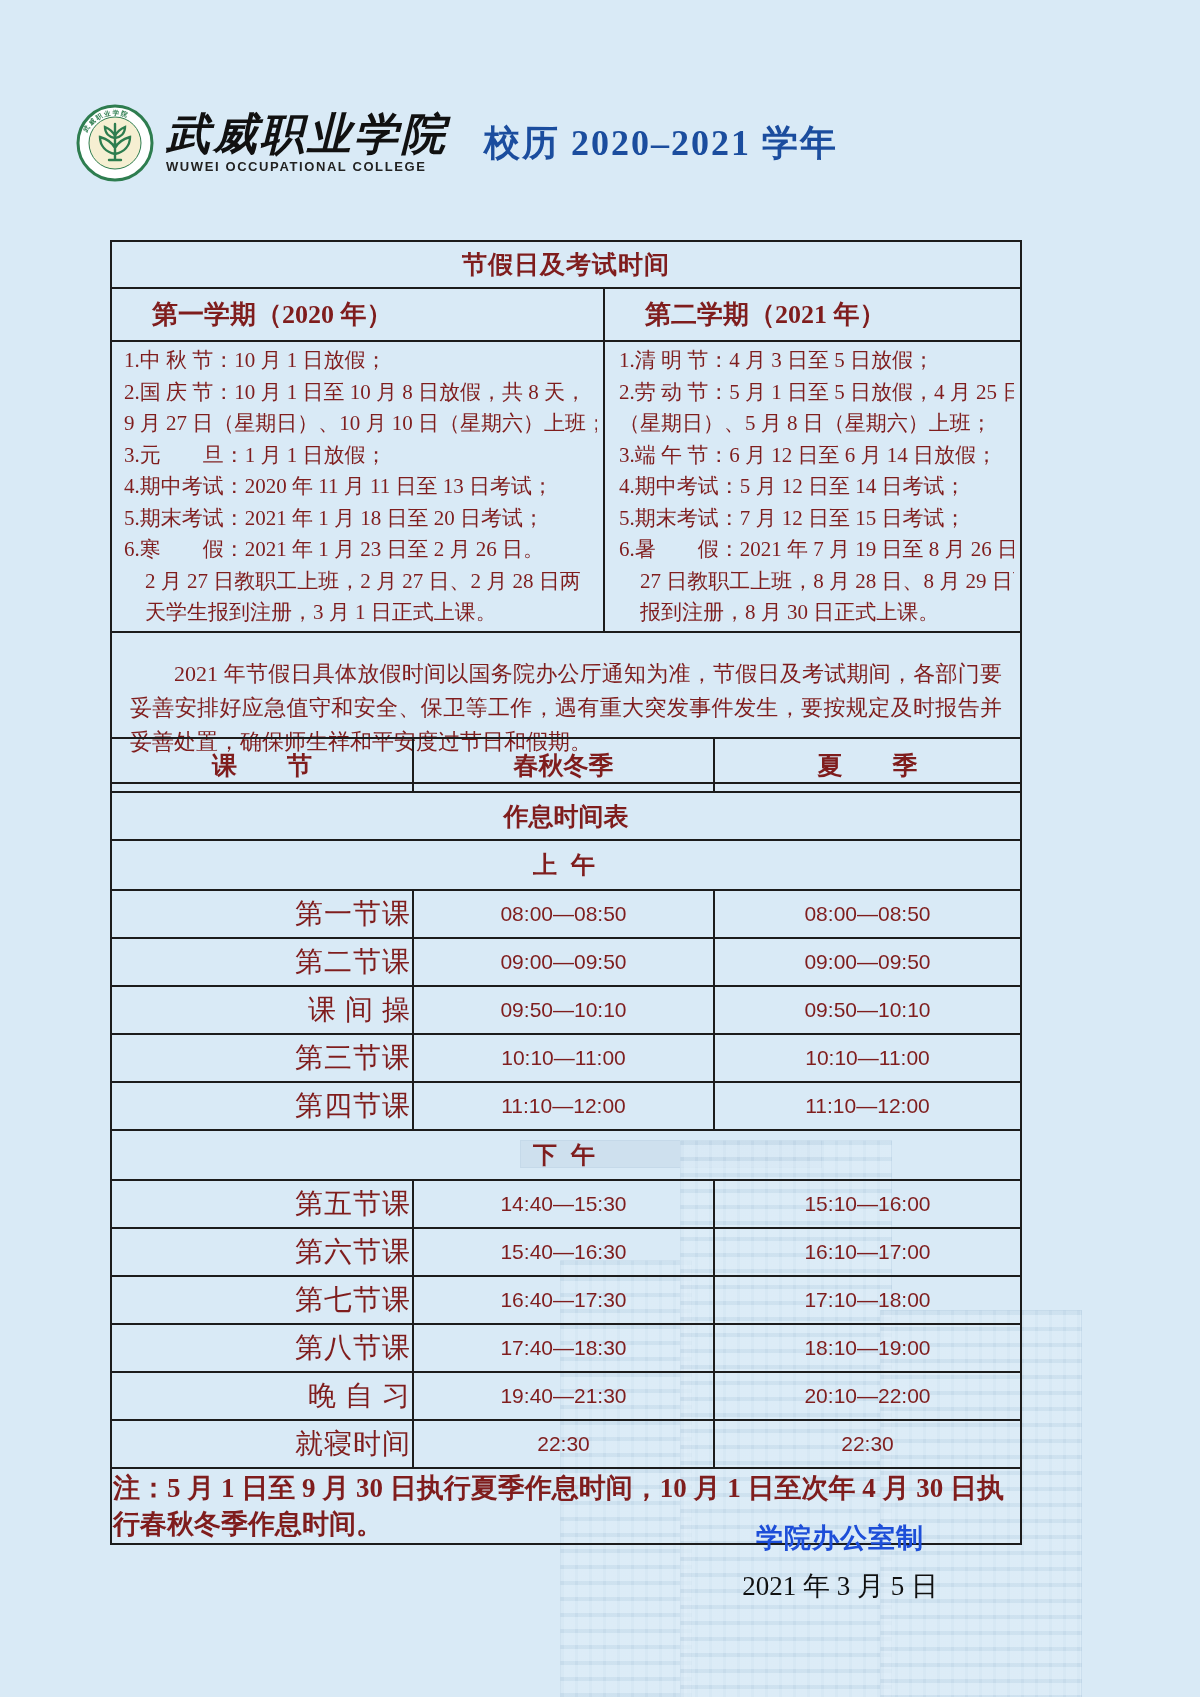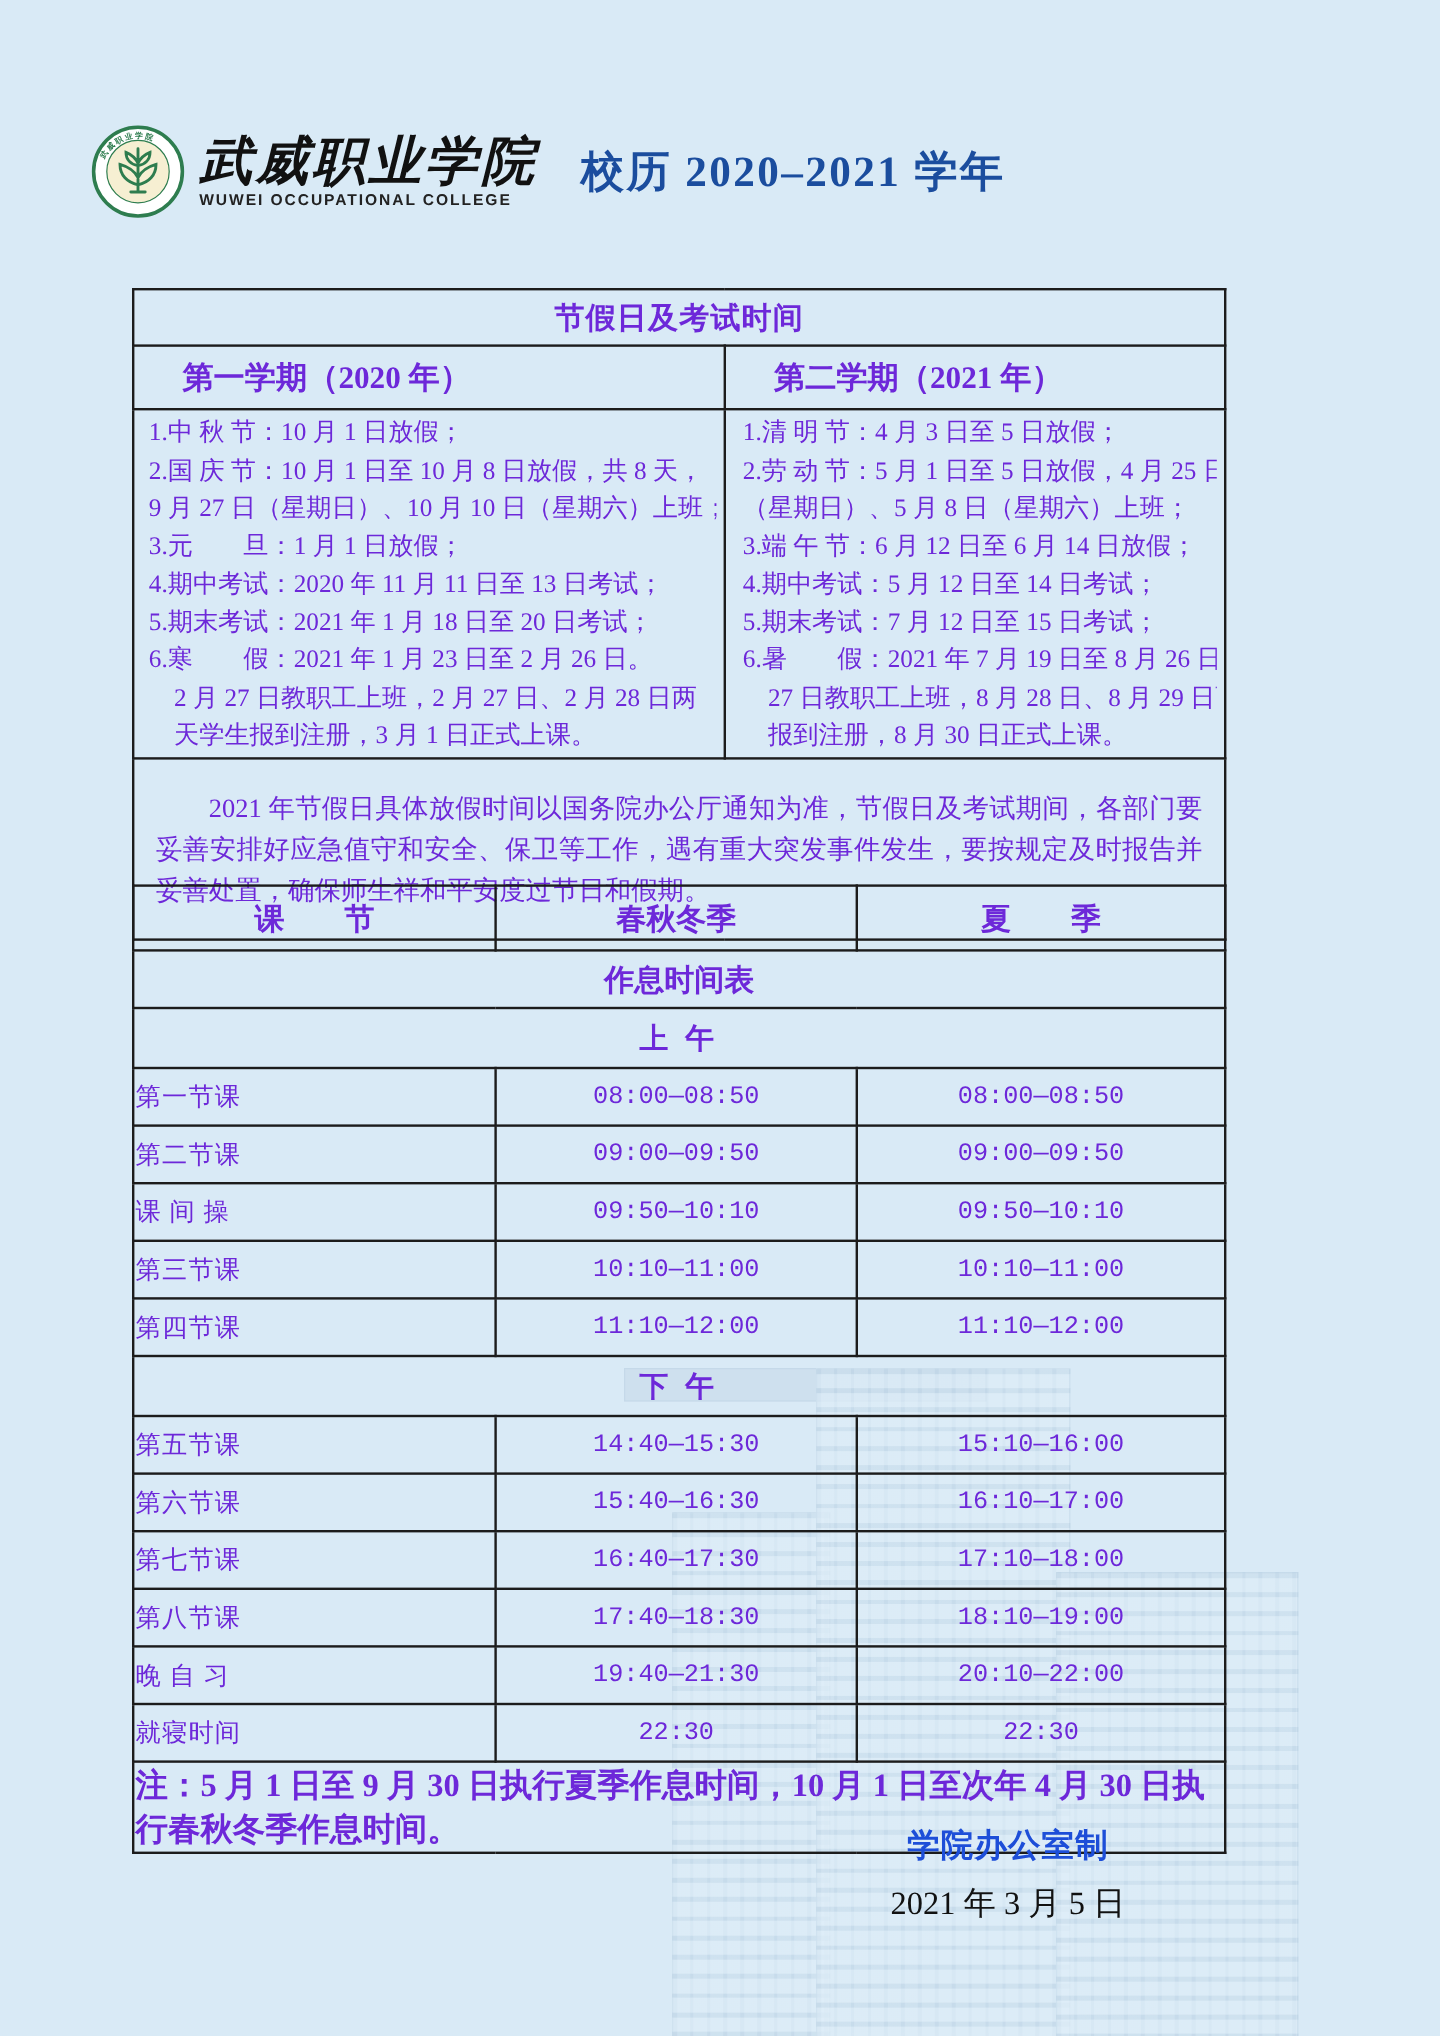--- a/index.html
+++ b/index.html
@@ -20,39 +20,39 @@
   
   .header{position:absolute;left:76px;top:104px;display:flex;align-items:center;z-index:2;}
   .logo{width:78px;height:78px;flex:0 0 auto;}
   .name-block{margin-left:12px;}
   .name-zh{font-size:44px;font-weight:bold;font-style:italic;color:#111;letter-spacing:3px;line-height:44px;font-family:Liberation Serif, serif;}
   .name-en{font-size:13px;font-weight:bold;color:#222;letter-spacing:1.6px;margin-top:2px;font-family:"Liberation Sans","DejaVu Sans",sans-serif;}
   .cal-title{font-size:36px;font-weight:bold;color:#1b4d9e;margin-left:36px;letter-spacing:2px;}
 
   
   table{border-collapse:collapse;table-layout:fixed;background:transparent;}
-  td{border:2px solid #1c1c1c;color:#6d28d9;background:transparent;}
+  td{border:2px solid #1c1c1c;color:#7f1d1d;background:transparent;}
 
   
   .t1{position:absolute;left:110px;top:240px;width:910px;z-index:1;}
   .t1-title{height:43px;text-align:center;font-size:25px;font-weight:bold;letter-spacing:1px;}
   .t1-h{height:49px;text-align:left;font-size:26px;font-weight:bold;padding-left:40px;}
   .t1-body{height:286px;vertical-align:top;padding:3px 6px 0 12px;overflow:hidden;}
   .t1-body .line{font-size:21px;line-height:31.5px;white-space:nowrap;overflow:hidden;}
   .t1-note{height:113px;padding:18px 18px;font-size:22px;line-height:34px;text-align:justify;}
   .t1-note .para{text-indent:2em;}
   .col-a{width:493px;} .col-b{width:417px;}
 
   
   .t2{position:absolute;left:110px;top:737px;width:910px;z-index:1;}
   .t2-title{height:44px;text-align:center;font-size:25px;font-weight:bold;font-family:"Liberation Sans","DejaVu Sans",sans-serif;}
   .t2-h{height:50px;text-align:center;font-size:25px;font-weight:bold;}
   .t2-sec{height:46px;text-align:center;font-size:24px;font-weight:bold;letter-spacing:4px;}
-  .t2-label{height:44px;text-align:left;font-size:21px;letter-spacing:1px;margin-left:40px;}
-  .t2-time{height:44px;text-align:center;font-size:21px;font-family:Liberation Mono, monospace;}
+  .t2-label{height:44px;text-align:right;font-size:28px;letter-spacing:1px;margin-left:40px;}
+  .t2-time{height:44px;text-align:center;font-size:21px;font-family:Liberation Sans, sans-serif;}
   .t2-note{height:46px;font-size:27px;font-weight:bold;}
   .c1{width:302px;} .c2{width:301px;} .c3{width:307px;}
 
   
   .footer{position:absolute;left:690px;top:1520px;width:300px;text-align:center;z-index:2;}
   .footer .f1{font-size:27px;font-weight:bold;color:#1d4ed8;letter-spacing:1px;}
   .footer .f2{font-size:27px;color:#111;margin-top:12px;}
 </style>
 </head>
 <body>

